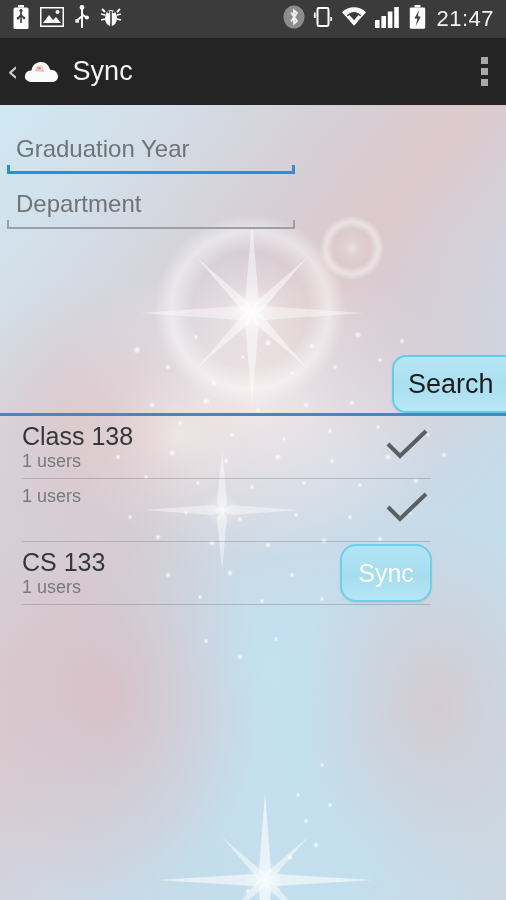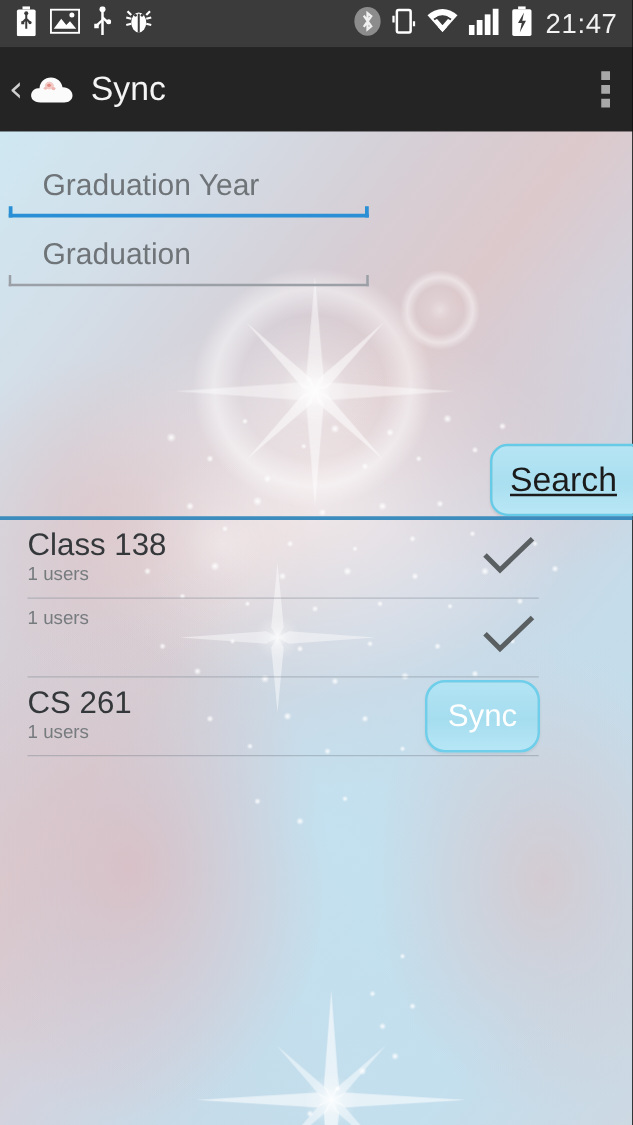--- a/index.html
+++ b/index.html
@@ -151,21 +151,21 @@
     padding-top: 22px;
   }
   .field {
     position: relative;
     width: 288px;
     margin-left: 7px;
     height: 55px;
   }
   .field .ph {
     position: absolute;
-    left: 27px;
+    left: 9px;
     top: 8px;
     font-size: 24px;
     color: #6f7478;
     line-height: 1.2;
     white-space: nowrap;
   }
   .field .underline {
     position: absolute;
     left: 0; right: 0;
     bottom: 8px;
@@ -194,21 +194,20 @@
     align-items: center;
     justify-content: flex-start;
     padding-left: 14px;
     box-shadow: 0 1px 2px rgba(0,0,0,0.10);
   }
   #search-button .label {
     font-size: 27px;
     color: #1b1b1b;
     line-height: 1;
     white-space: nowrap;
-    text-decoration: underline;
   }
 
   
   #section-divider {
     position: absolute;
     left: 0; top: 308px;
     width: 506px;
     height: 3px;
     background: #3c8cbd;
   }
@@ -224,21 +223,21 @@
     height: 63px;
     padding: 6px 0 0 22px;
   }
   .list-row .row-title {
     font-size: 25px;
     color: #35383a;
     line-height: 1.12;
     white-space: nowrap;
   }
   .list-row .row-sub {
-    font-size: 15px;
+    font-size: 18px;
     color: #767b7e;
     line-height: 1.15;
     margin-top: 1px;
   }
   .list-row .row-sep {
     position: absolute;
     left: 22px; right: 22px;
     bottom: 0;
     height: 1px;
     background: rgba(120,130,140,0.40);
@@ -525,21 +524,21 @@
     </svg>
 
     <div id="form-area">
 
       <div class="field focused">
         <span class="ph">Graduation Year</span>
         <span class="underline"></span>
       </div>
 
       <div class="field">
-        <span class="ph">Graduation</span>
+        <span class="ph">Department</span>
         <span class="underline"></span>
       </div>
 
 
     </div>
 
     <div id="search-button">
       <span class="label">Search</span>
     </div>
 
@@ -562,21 +561,21 @@
         <div class="row-sub">1 users</div>
         <span class="row-check">
           <svg width="44" height="34" viewBox="0 0 44 34">
             <path d="M3 16 L15 28 L41 3" stroke="#5a5f62" stroke-width="4" fill="none" stroke-linecap="butt"></path>
           </svg>
         </span>
         <span class="row-sep"></span>
       </div>
 
       <div class="list-row">
-        <div class="row-title">CS 261</div>
+        <div class="row-title">CS 133</div>
         <div class="row-sub">1 users</div>
         <span class="row-sync-button">
           <span class="label">Sync</span>
         </span>
         <span class="row-sep"></span>
       </div>
 
     </div>
 
   </div>

